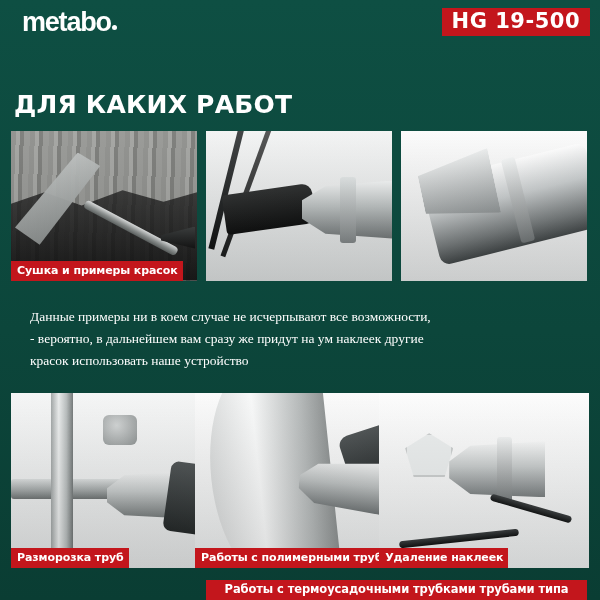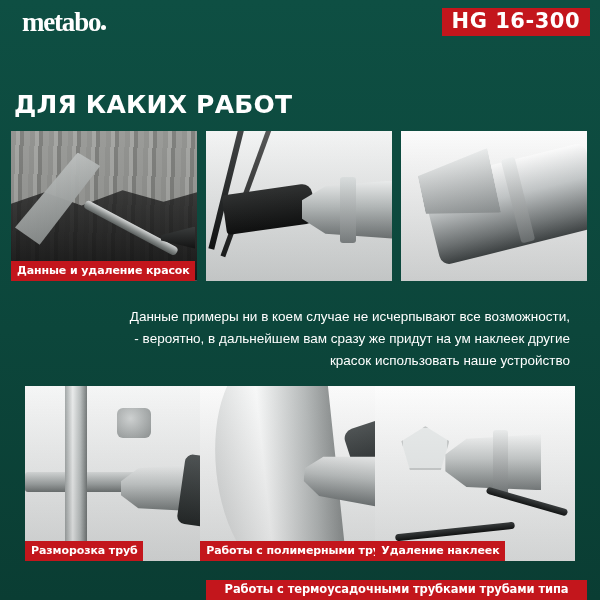--- a/index.html
+++ b/index.html
@@ -27,21 +27,21 @@
     position: relative;
     height: 48px;
     padding: 8px 12px 0 14px;
     box-sizing: border-box;
   }
   .brand {
     position: absolute;
     left: 22px;
     top: 9px;
     color: #ffffff;
-    font-family: Liberation Serif, serif;
+    font-family: Liberation Sans, sans-serif;
     font-size: 27px;
     font-weight: bold;
     letter-spacing: -1.2px;
     line-height: 1;
     text-align: center;
   }
   .brand .dot {
     display: inline-block;
     width: 5px;
     height: 5px;
@@ -124,34 +124,35 @@
     font-size: 11.5px;
     line-height: 1;
     padding: 4px 0 5px 0;
     text-align: center;
     letter-spacing: -0.1px;
   }
 
   
   .para {
     color: #ffffff;
-    text-align: right;
-    font-family: Liberation Sans, sans-serif;
+    text-align: left;
+    font-family: Liberation Serif, serif;
     font-size: 13.5px;
     line-height: 1.65;
     padding: 25px 30px 14px 30px;
     box-sizing: border-box;
   }
 
   
   .photo-row-bottom {
     display: flex;
-    padding: 0 25px;
+    padding: 0 11px;
     box-sizing: border-box;
     position: relative;
+    margin-top: 7px;
   }
   .ph-bot-1 { width: 186px; height: 175px; }
   .ph-bot-2 { width: 186px; height: 175px; }
   .ph-bot-3 { width: 212px; height: 175px; }
 
   
   .img-canvas { position: absolute; inset: 0; }
 
   
   .p1-bg {
@@ -323,39 +324,39 @@
 </style>
 </head>
 <body>
 
 <div class="slide">
 
   <div class="header">
     <div class="brand">
       <span>metabo</span><span class="dot"></span>
     </div>
-    <div class="model-badge">HG 16-300</div>
+    <div class="model-badge">HG 19-500</div>
   </div>
 
   <div class="title-block">
     <span class="title-line">ДЛЯ КАКИХ РАБОТ</span>
   </div>
 
   <div class="photo-row-top">
 
     <div class="photo ph-top-1">
       <div class="img-canvas">
         <div class="p1-bg"></div>
         <div class="p1-dark"></div>
         <div class="p1-blade"></div>
         <div class="p1-rod"></div>
         <div class="p1-nozzle"></div>
         <div class="shade"></div>
       </div>
-      <div class="caption">Данные и удаление красок</div>
+      <div class="caption">Сушка и примеры красок</div>
     </div>
 
     <div class="photo ph-top-2">
       <div class="img-canvas">
         <div class="p2-bg"></div>
         <div class="p2-cable1"></div>
         <div class="p2-cable2"></div>
         <div class="p2-sleeve"></div>
         <div class="p2-nozzle"></div>
         <div class="p2-ring"></div>

